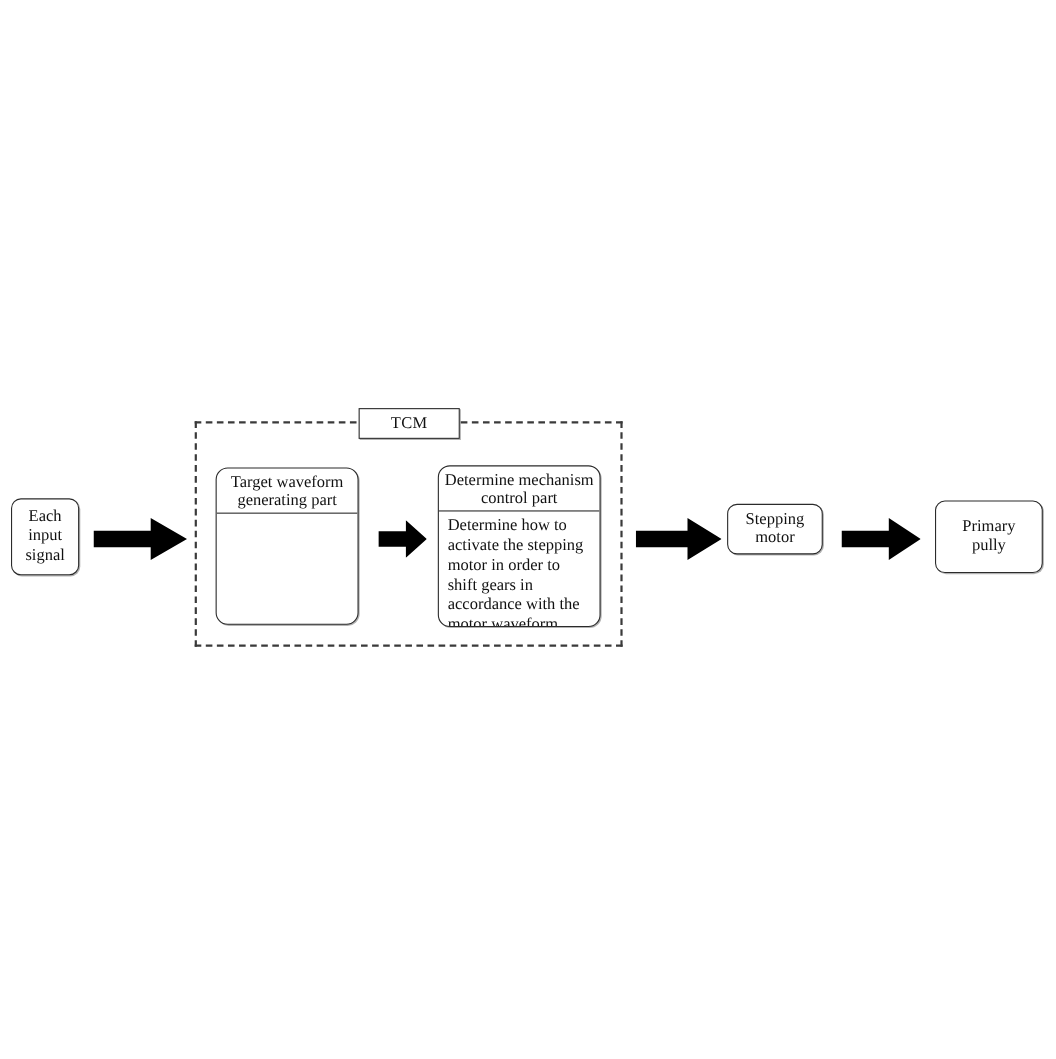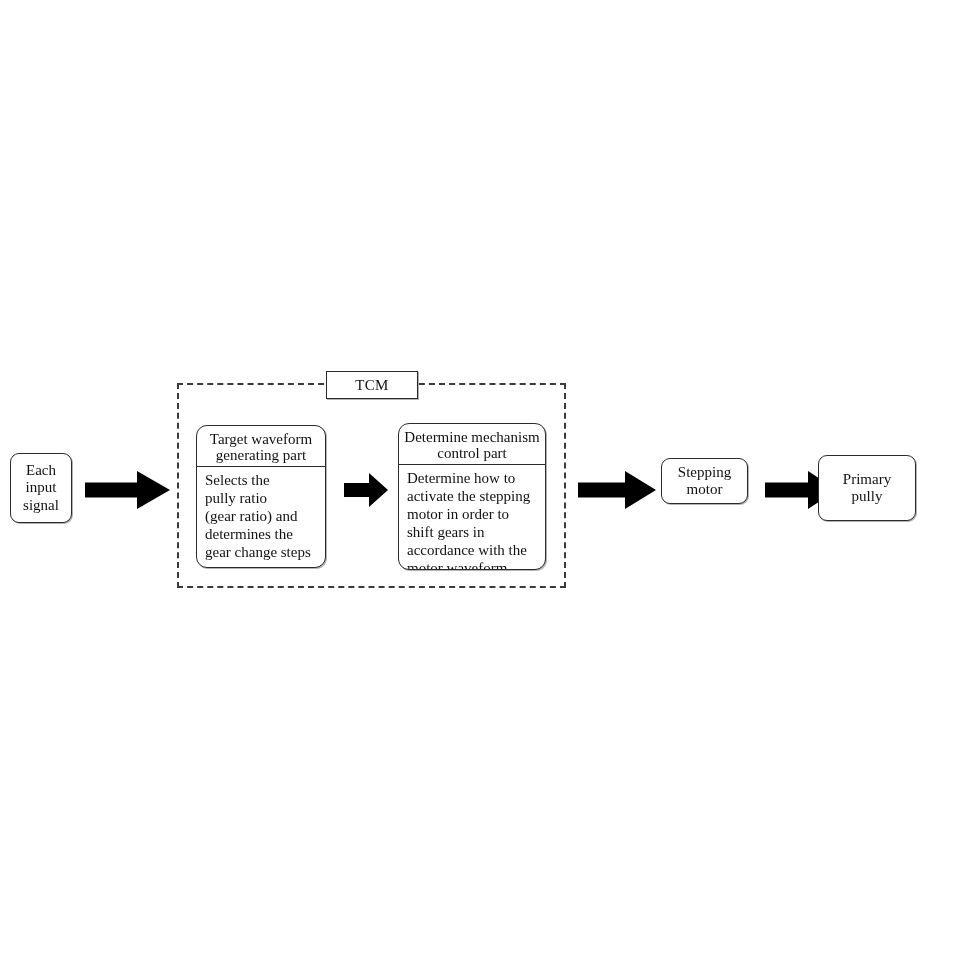--- a/index.html
+++ b/index.html
@@ -128,25 +128,20 @@
 
   <div class="tcm-container" style="left:177px; top:383px; width:389px; height:205px;"></div>
 
   <div class="tcm-label" style="left:326px; top:371px; width:92px; height:28px;">
     <span>TCM</span>
   </div>
 
   <div class="proc-box" style="left:196px; top:425px; width:130px; height:143px;">
     <div class="proc-head">Target waveform
 generating part</div>
-    <div class="proc-body">Selects the
-pully ratio
-(gear ratio) and
-determines the
-gear change steps</div>
   </div>
 
   <div class="arrow" style="left:344px; top:473px; width:44px; height:34px;">
     <svg viewBox="0 0 44 34" preserveAspectRatio="none" aria-hidden="true">
       <polygon points="0,10 25,10 25,0 44,17 25,34 25,24 0,24" fill="#000000"></polygon>
     </svg>
   </div>
 
   <div class="proc-box" style="left:398px; top:423px; width:148px; height:147px;">
     <div class="proc-head">Determine mechanism
@@ -169,20 +164,20 @@
     <span>Stepping
 motor</span>
   </div>
 
   <div class="arrow" style="left:765px; top:471px; width:72px; height:38px;">
     <svg viewBox="0 0 72 38" preserveAspectRatio="none" aria-hidden="true">
       <polygon points="0,11.5 43,11.5 43,0 72,19 43,38 43,26.5 0,26.5" fill="#000000"></polygon>
     </svg>
   </div>
 
-  <div class="node-box" style="left:818px; top:455px; width:98px; height:66px;">
+  <div class="node-box" style="left:850px; top:455px; width:98px; height:66px;">
     <span>Primary
 pully</span>
   </div>
 
   <div class="corner-id" style="left:903px; top:941px;">8183aaf4</div>
 
 </div>
 
 </body></html>

